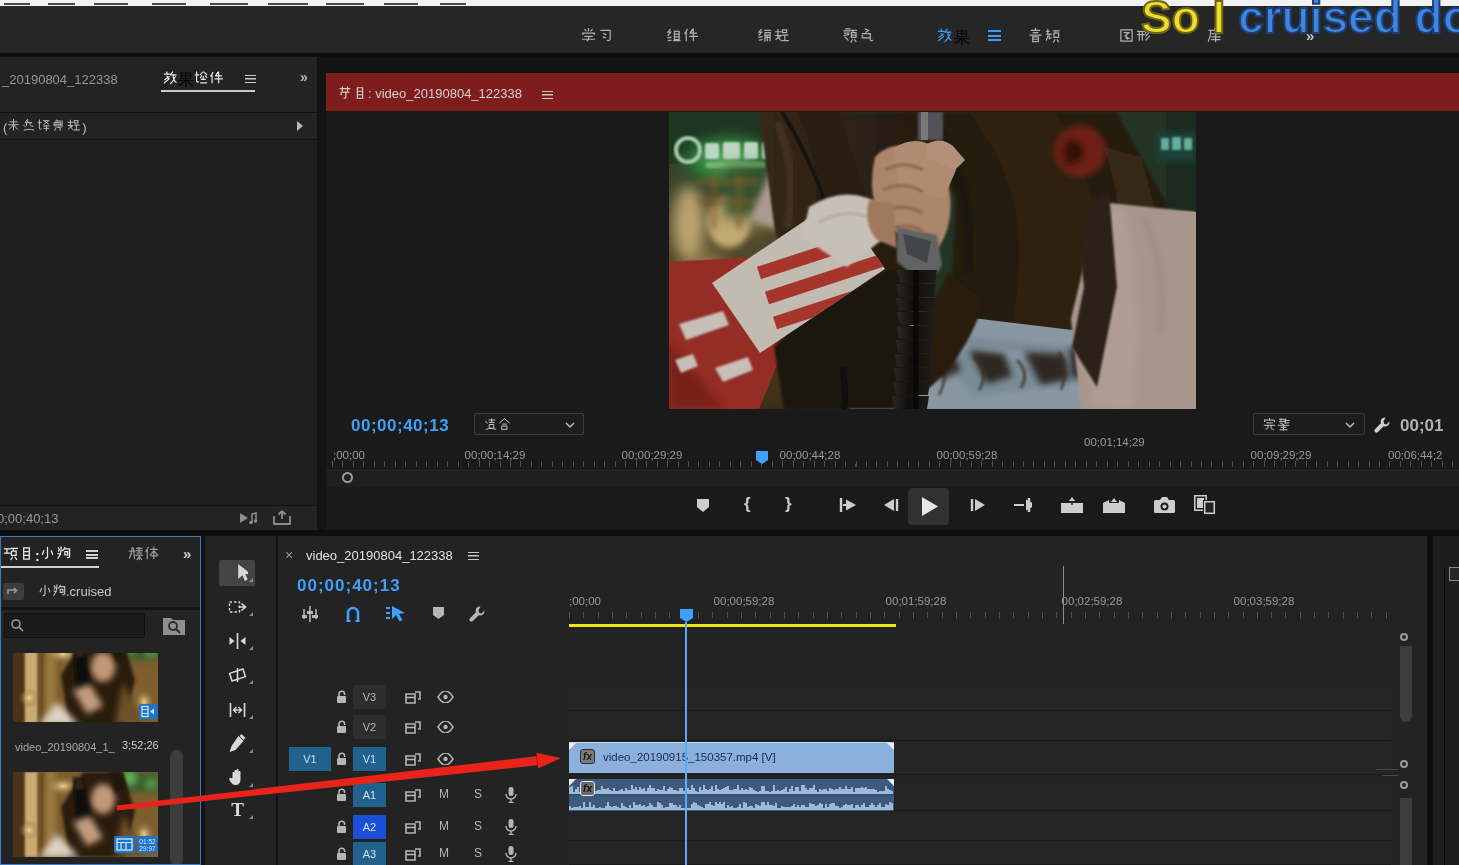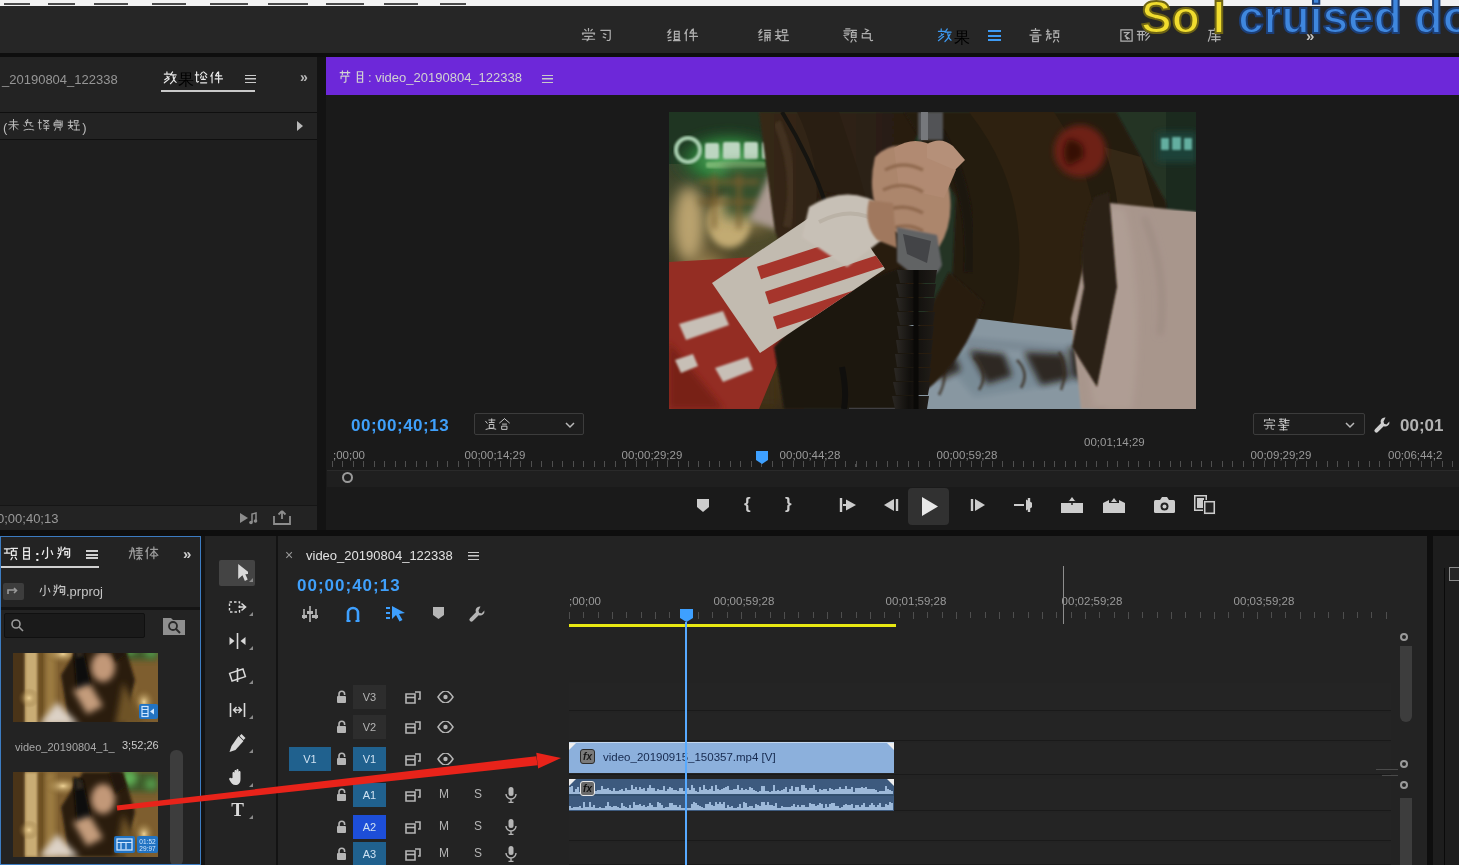--- a/index.html
+++ b/index.html
@@ -88,21 +88,21 @@
 <path d="M2 3l8 5-8 5z" fill="#8d8d8d"></path>
       <path d="M14 12V4l4-1v7" stroke="#8d8d8d" stroke-width="1.5" fill="none"></path>
       <circle cx="13" cy="12.5" r="1.8" fill="#8d8d8d"></circle>
       <circle cx="17.5" cy="11" r="1.8" fill="#8d8d8d"></circle>
     </svg>
     <svg class="ab" style="left:272px;top:453px" width="20" height="16" viewBox="0 0 20 16">
 <path d="M2 6v8h16V6" stroke="#8d8d8d" stroke-width="1.8" fill="none"></path>
       <path d="M10 1v8M10 1l-3.5 3.5M10 1l3.5 3.5" stroke="#8d8d8d" stroke-width="1.8" fill="none"></path>
     </svg>
   </div>
-<div style="position:absolute;left:326px;top:57px;width:1133px;height:473px;background:#6d28d9;overflow:hidden">
+<div style="position:absolute;left:326px;top:73px;width:1133px;height:473px;background:#7f1d1d;overflow:hidden">
     <div style="position:absolute;left:12px;top:13px;"><svg width="14" height="14" viewBox="0 0 16 16" style="vertical-align:0px;margin-right:1px">
         <path d="M2.5 3h11 M5 1v4 M11 1v4 M3.5 7h9 M9 7v5.5c0 1.3-.6 1.7-2 1.5 M3.5 7v3" fill="none" stroke="#d2d2d2" stroke-width="1.35" stroke-linecap="round"></path>
       </svg><svg width="14" height="14" viewBox="0 0 16 16" style="vertical-align:0px;margin-right:1px">
         <path d="M5 2h6v12H5z M5 6h6 M5 10h6" fill="none" stroke="#d2d2d2" stroke-width="1.35" stroke-linecap="round"></path>
       </svg><span style="font-size:13px;color:#d2d2d2;position:relative;top:-2px">: video_20190804_122338</span></div>
     <div style="position:absolute;left:216px;top:18px;width:11px;height:8px;border-top:1.5px solid #c9c9c9;border-bottom:1.5px solid #c9c9c9;background:linear-gradient(#c9c9c9,#c9c9c9) center/11px 1.5px no-repeat"></div>
     <div style="position:absolute;left:0;top:38px;width:1133px;height:435px;background:#1a1a1a"></div>
   </div>
 <div style="position:absolute;left:669px;top:112px;width:527px;height:297px;background:#222"><svg width="527" height="297" viewBox="0 0 527 297">
 <defs>
@@ -366,21 +366,21 @@
         <path d="M4.5 1.5L2 6 M3.5 4.5v9 M10.5 1v12.5 M7 3.5h7.5 M10.2 5.5L6.5 10 M10.8 5.5l4 4.5 M8 10.5h5.5" fill="none" stroke="#9a9a9a" stroke-width="1.3" stroke-linecap="round"></path>
       </svg></div>
     <div style="position:absolute;left:182px;top:8px;color:#cfcfcf;font-size:15px;font-weight:bold;letter-spacing:-3px">»</div>
     <div style="position:absolute;left:2px;top:46px;width:21px;height:17px;background:#3d3d3d;border-radius:2px"><svg width="21" height="17" viewBox="0 0 21 17">
         <path d="M5 11V7h8M11 5l2.5 2.5L11 10" stroke="#9a9a9a" stroke-width="1.6" fill="none"></path>
       </svg></div>
     <div style="position:absolute;left:37px;top:47px;"><svg width="14" height="14" viewBox="0 0 16 16" style="vertical-align:0px;margin-right:0px">
         <path d="M8 1.5V11c0 1.5-.6 2.2-2.2 2.3 M4 5L2.5 9 M12 5l1.5 4" fill="none" stroke="#c6c6c6" stroke-width="1.3" stroke-linecap="round"></path>
       </svg><svg width="14" height="14" viewBox="0 0 16 16" style="vertical-align:0px;margin-right:0px">
         <path d="M2.5 2c1.2 1 1.3 2.2.3 3.5 M5.5 1c.3 4.5-.5 8.5-3.5 12 M2 8l3 .8 M9.5 1.5C9 3 8.2 4 7 5 M9 3h5.5v7.5c0 1.5-.7 2-2.2 1.8 M9.5 6h3v3.5h-3z" fill="none" stroke="#c6c6c6" stroke-width="1.3" stroke-linecap="round"></path>
-      </svg><span style="color:#c6c6c6;font-size:13px;position:relative;top:-2px">.prproj</span></div>
+      </svg><span style="color:#c6c6c6;font-size:13px;position:relative;top:-2px">.cruised</span></div>
     <div style="position:absolute;left:0;top:70px;width:199px;height:3px;background:#141414"></div>
     <div style="position:absolute;left:3px;top:76px;width:141px;height:25px;background:#1a1a1a;border:1px solid #101010;border-radius:2px"></div>
     <svg class="ab" style="left:9px;top:81px" width="15" height="15" viewBox="0 0 15 15">
       <circle cx="6" cy="6" r="4" stroke="#9a9a9a" stroke-width="1.6" fill="none"></circle>
       <path d="M9 9l4 4" stroke="#9a9a9a" stroke-width="1.6"></path>
     </svg>
     <svg class="ab" style="left:161px;top:78px" width="24" height="21" viewBox="0 0 24 21">
       <path d="M1 3h8l2 2h12v15H1z" fill="#8f8f8f"></path>
       <circle cx="11" cy="11" r="4" fill="none" stroke="#2a2a2a" stroke-width="1.8"></circle>
       <path d="M14 14l4 4" stroke="#2a2a2a" stroke-width="2"></path>

